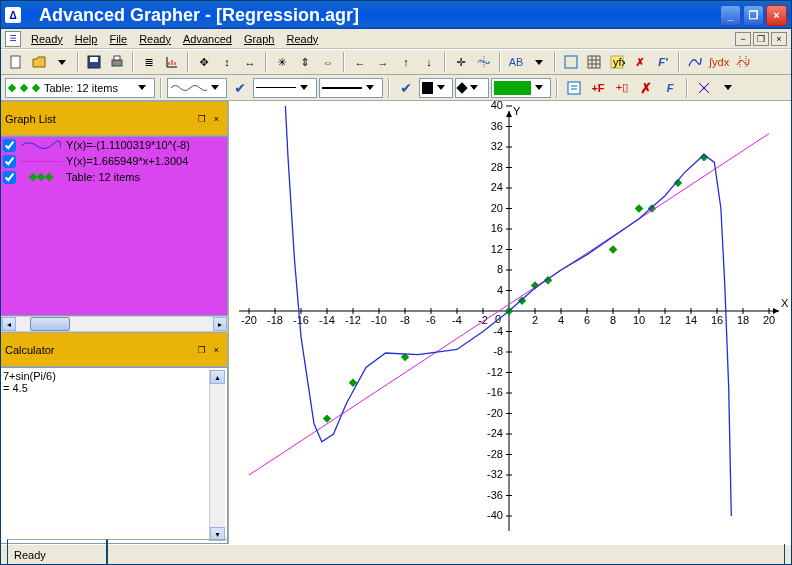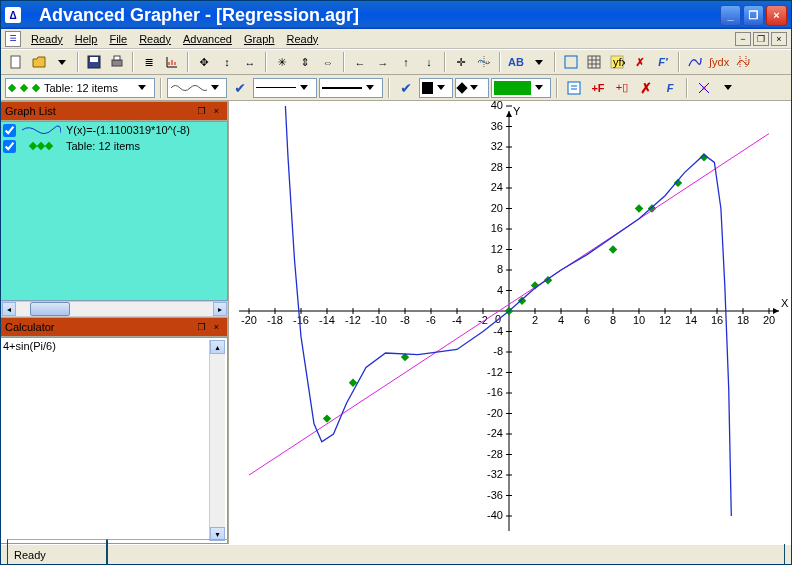--- a/index.html
+++ b/index.html
@@ -19,24 +19,24 @@
 .toolbar { height:26px; background:#ece9d8; border-top:1px solid #fff; border-bottom:1px solid #aca899; display:flex; align-items:center; padding:0 4px; gap:1px; }
 .tb-sep { width:2px; height:20px; border-left:1px solid #aca899; border-right:1px solid #fff; margin:0 3px;}
 .tb-btn { min-width:22px; height:22px; display:flex;align-items:center;justify-content:center; font-size:11px; color:#000; padding:0 2px; cursor:default; }
 .tb-btn svg { width:16px; height:16px; }
 .toolbar2 { height:26px; background:#ece9d8; border-bottom:1px solid #aca899; display:flex; align-items:center; padding:0 4px; gap:2px;}
 .combo { height:20px; border:1px solid #7f9db9; background:#fff; display:flex; align-items:center; padding:0 2px; gap:4px;}
 .combo .dd { width:14px; text-align:center; color:#000;}
 .combo-wide { width:150px;}
 .body-row { flex:1; display:flex; overflow:hidden;}
 .left-panels { width:228px; display:flex; flex-direction:column; border-right:1px solid #aca899; }
-.panel-header { height:20px; background:#c2410c; border:1px solid #aca899; border-left:none; display:flex; align-items:center; padding:0 4px; font-size:11px;}
+.panel-header { height:35px; background:#eab308; border:1px solid #aca899; border-left:none; display:flex; align-items:center; padding:0 4px; font-size:11px;}
 .panel-header .hdr-btns { margin-left:auto; display:flex; gap:2px;}
 .hdr-btn {width:13px;height:13px;display:flex;align-items:center;justify-content:center;font-size:9px;}
-.graph-list-body { flex:0 0 180px; background:#5eead4; border:1px solid #7f9db9; border-left:none; overflow:hidden;}
+.graph-list-body { flex:0 0 180px; background:#d946ef; border:1px solid #7f9db9; border-left:none; overflow:hidden;}
 .glist-row { display:flex; align-items:center; height:16px; padding:0 2px; gap:4px;}
 .glist-row input[type=checkbox]{width:13px;height:13px;}
 .glist-preview { width:42px; height:10px; display:flex;align-items:center;justify-content:center;}
 .diamond { width:6px;height:6px; background:#0a0; transform:rotate(45deg); margin:0 1px;}
 .line-mag { width:100%; height:1px; background:#e020e0;}
 .scroll-h { height:16px; background:#efefef; border:1px solid #ccc; display:flex;align-items:center;}
 .scroll-h .thumb{height:14px;width:40px;background:linear-gradient(#dce6f6,#abc5ee);border:1px solid #6f8fbb;margin-left:14px;border-radius:2px;}
 .scroll-h .arrow{width:14px;height:14px;background:linear-gradient(#dce6fb,#bcd5f8);border:1px solid #97b3df;display:flex;align-items:center;justify-content:center;font-size:8px;}
 .calc-body { flex:1; background:#fff; border:1px solid #7f9db9; border-left:none; padding:2px; display:flex;}
 .calc-text { flex:1; }
@@ -136,21 +136,21 @@
     <div class="tb-btn">↓</div>
     <div class="tb-sep"></div>
     <div class="tb-btn">✛</div>
     <div class="tb-btn">
         <svg viewBox="0 0 16 16">
           <path d="M2 8c3-6 9 6 12 0" stroke="#06c" fill="none"></path>
           <path d="M8 2v12M2 8h12" stroke="#666" stroke-dasharray="1,1"></path>
         </svg>
       </div>
     <div class="tb-sep"></div>
-    <div class="tb-btn" style="color:#2050c0;font-weight:bold">AB</div>
+    <div class="tb-btn" style="color:#2050c0;font-weight:normal">AB</div>
     <div class="tb-btn">
         <div class="dd-tri"></div>
       </div>
     <div class="tb-sep"></div>
     <div class="tb-btn">
         <svg viewBox="0 0 16 16">
           <rect x="2" y="2" width="12" height="12" fill="none" stroke="#06c"></rect>
         </svg>
       </div>
     <div class="tb-btn">
@@ -273,20 +273,27 @@
           <div class="glist-preview">
               <svg width="40" height="10">
                 <path d="M1 5 Q8 0 16 6 T32 4 T40 8" stroke="#2030d0" fill="none"></path>
               </svg>
             </div>
           <span>Y(x)=-(1.1100319*10^(-8)</span>
         </div>
         <div class="glist-row">
           <input type="checkbox" checked="" style="">
           <div class="glist-preview">
+              <div class="line-mag"></div>
+            </div>
+          <span>Y(x)=1.665949*x+1.3004</span>
+        </div>
+        <div class="glist-row">
+          <input type="checkbox" checked="" style="">
+          <div class="glist-preview">
               <span class="diamond"></span>
               <span class="diamond"></span>
               <span class="diamond"></span>
             </div>
           <span>Table: 12 items</span>
         </div>
       </div>
       <div class="scroll-h">
         <div class="arrow">◂</div>
         <div class="thumb"></div>
@@ -295,21 +302,22 @@
 
       <div class="panel-header">
         <span>Calculator</span>
         <div class="hdr-btns">
           <div class="hdr-btn">❐</div>
           <div class="hdr-btn">×</div>
         </div>
       </div>
       <div class="calc-body">
         <div class="calc-text">
-          <div>4+sin(Pi/6)</div>
+          <div>7+sin(Pi/6)</div>
+          <div>= 4.5</div>
         </div>
         <div class="calc-scroll-v">
           <div class="arrow">▴</div>
           <div style="flex:1"></div>
           <div class="arrow">▾</div>
         </div>
       </div>
     </div>
 
     <div class="plot-area">

